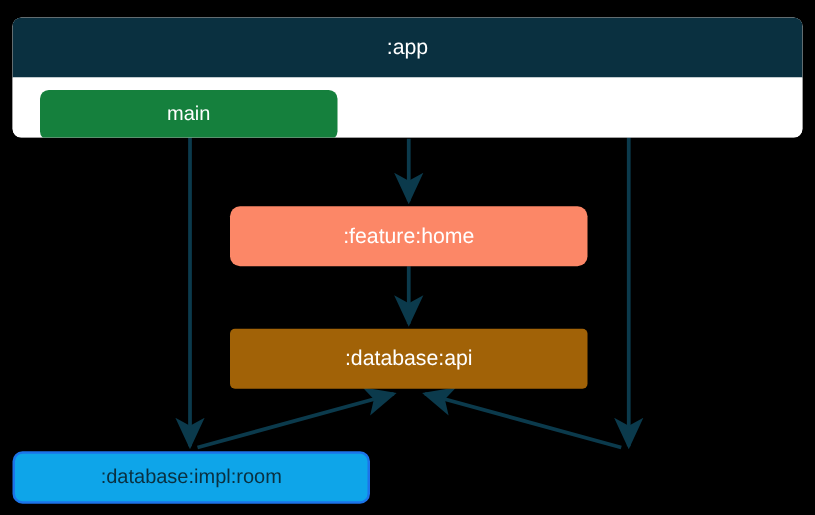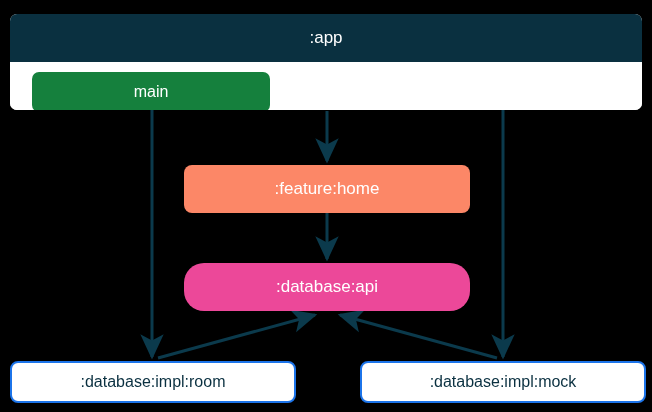--- a/index.html
+++ b/index.html
@@ -101,31 +101,31 @@
     background: #fc8767;
     color: #ffffff;
     border-radius: 8px;
     font-size: 17px;
   }
   #node-database-api {
     left: 184px;
     top: 263px;
     width: 286px;
     height: 48px;
-    background: #ec4899;
+    background: #a16207;
     color: #ffffff;
-    border-radius: 20px;
+    border-radius: 4px;
     font-size: 17px;
   }
   #node-database-impl-room {
     left: 10px;
     top: 361px;
     width: 286px;
     height: 42px;
-    background: #ffffff;
+    background: #0ea5e9;
     color: #0a3040;
     border: 2px solid #1c74ea;
     border-radius: 8px;
     font-size: 16px;
   }
   #node-database-impl-mock {
     left: 360px;
     top: 361px;
     width: 286px;
     height: 42px;
@@ -167,15 +167,14 @@
       <div class="chip" id="chip-main">main</div>
     </div>
   </div>
 
   <div class="node" id="node-feature-home">:feature:home</div>
 
   <div class="node" id="node-database-api">:database:api</div>
 
   <div class="node" id="node-database-impl-room">:database:impl:room</div>
 
-  <div class="node" id="node-database-impl-mock">:database:impl:mock</div>
 
 </div>
 
 </body></html>

